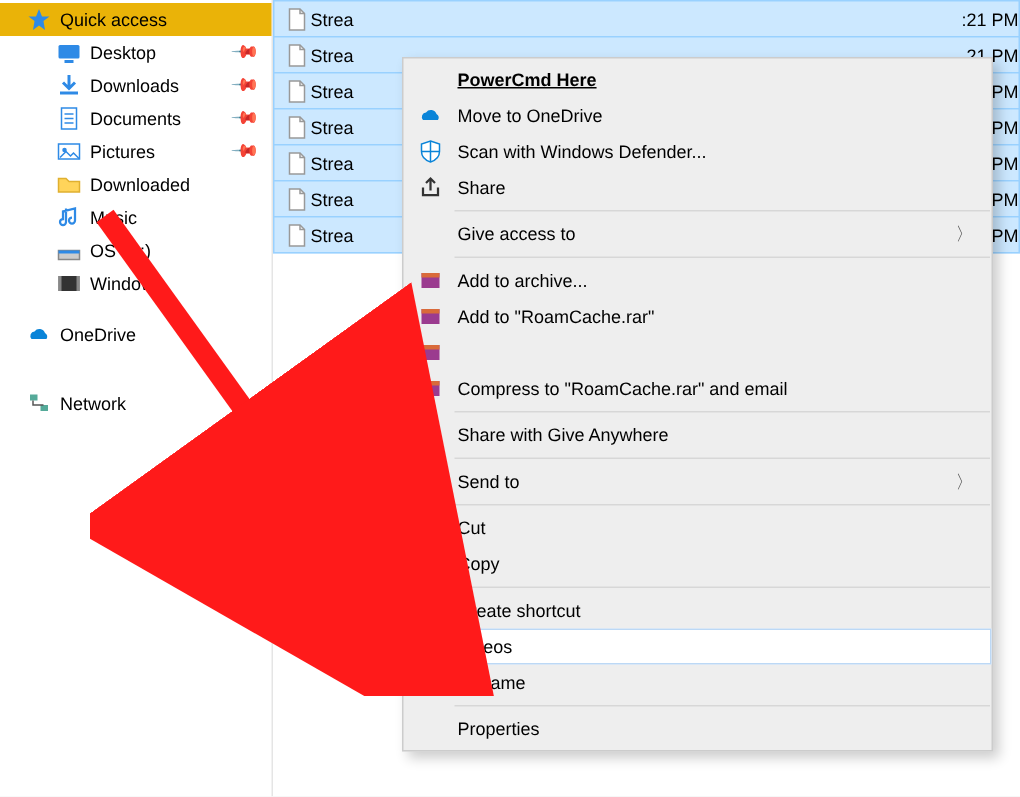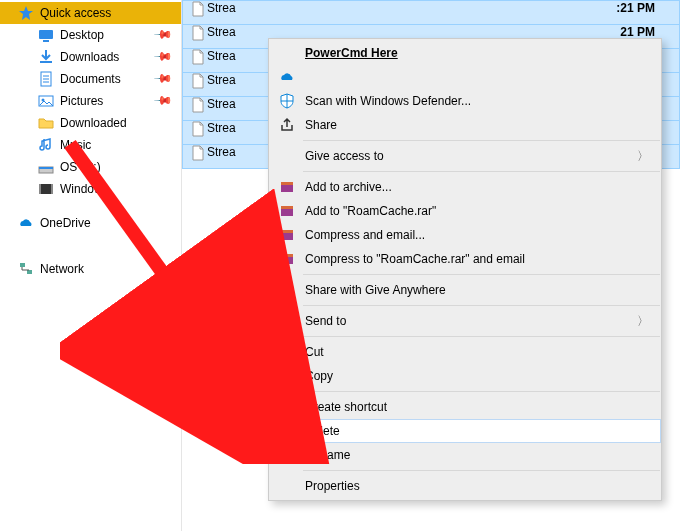--- a/index.html
+++ b/index.html
@@ -47,28 +47,29 @@
     height: 24px;
     border-bottom: 1px solid #e5e5e5;
     color: #555;
     font-size: 12px;
   }
   .col-name { flex: 1; padding: 4px 0 0 25px; }
   .col-date { width: 150px; padding-top: 4px; border-left: 1px solid #e5e5e5; padding-left: 10px;}
   .files { }
   .file-row {
     display: flex;
+    align-items: center;
     height: 25px;
     background: #cce8ff;
     border: 1px solid #99d1ff;
     margin: 0 0 -1px 0;
   }
   .file-ico { width: 24px; display: inline-flex; justify-content: center; padding-left:6px;}
   .file-name { flex: 1; overflow: hidden; white-space: nowrap; }
-  .file-date { width: 150px; white-space: nowrap; text-align: right; padding-right: 24px; overflow:hidden;font-weight:bold;}
+  .file-date { width: 150px; white-space: nowrap; text-align: right; padding-right: 0; overflow:hidden;}
   
   .ctx {
     position: absolute;
     left: 268px;
     top: 38px;
     width: 394px;
     background: #eeeeee;
     border: 1px solid #ccc;
     box-shadow: 4px 4px 8px rgba(0,0,0,.2);
     padding: 2px 0;
@@ -290,20 +291,21 @@
   <div class="mi bold">
     <span class="mi-ico"></span>
     <span class="mi-label">PowerCmd Here</span>
   </div>
   <div class="mi">
     <span class="mi-ico">
         <svg width="16" height="16">
           <path d="M3 11a3 3 0 0 1 2-5 4 4 0 0 1 7 1 3 3 0 0 1 1 4z" fill="#0a84d8"></path>
         </svg>
       </span>
+    <span class="mi-label">Move to OneDrive</span>
   </div>
   <div class="mi">
     <span class="mi-ico">
         <svg width="16" height="16">
           <path d="M8 1l6 2v5c0 4-3 6-6 7-3-1-6-3-6-7V3z" fill="#fff" stroke="#0a84d8"></path>
           <path d="M8 1v14M2 8h12" stroke="#0a84d8"></path>
         </svg>
       </span>
     <span class="mi-label">Scan with Windows Defender...</span>
   </div>
@@ -340,21 +342,20 @@
       </span>
     <span class="mi-label">Add to "RoamCache.rar"</span>
   </div>
   <div class="mi">
     <span class="mi-ico">
         <svg width="16" height="16">
           <rect x="2" y="3" width="12" height="10" fill="#9b3b8f"></rect>
           <rect x="2" y="3" width="12" height="3" fill="#d96a3a"></rect>
         </svg>
       </span>
-    <span class="mi-label">Compress and email...</span>
   </div>
   <div class="mi">
     <span class="mi-ico">
         <svg width="16" height="16">
           <rect x="2" y="3" width="12" height="10" fill="#9b3b8f"></rect>
           <rect x="2" y="3" width="12" height="3" fill="#d96a3a"></rect>
         </svg>
       </span>
     <span class="mi-label">Compress to "RoamCache.rar" and email</span>
   </div>
@@ -383,21 +384,21 @@
     <span class="mi-ico"></span>
     <span class="mi-label">Copy</span>
   </div>
   <div class="sep"></div>
   <div class="mi">
     <span class="mi-ico"></span>
     <span class="mi-label">Create shortcut</span>
   </div>
   <div class="mi hover">
     <span class="mi-ico"></span>
-    <span class="mi-label">Delete</span>
+    <span class="mi-label">Videos</span>
   </div>
   <div class="mi">
     <span class="mi-ico"></span>
     <span class="mi-label">Rename</span>
   </div>
   <div class="sep"></div>
   <div class="mi">
     <span class="mi-ico"></span>
     <span class="mi-label">Properties</span>
   </div>

